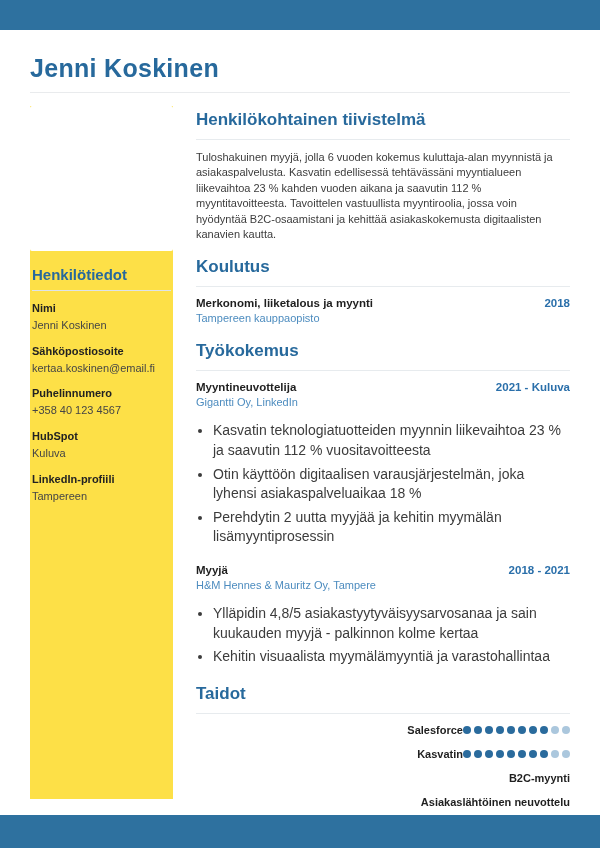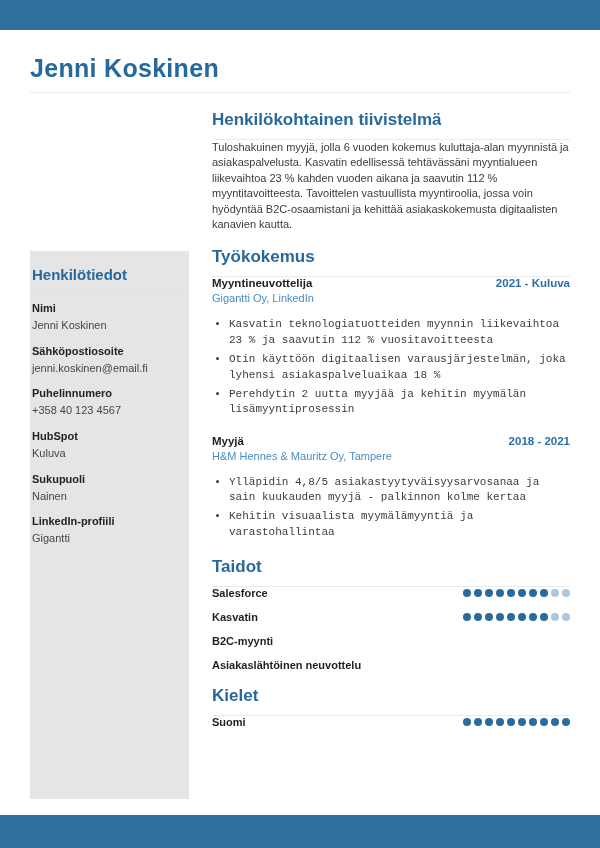--- a/index.html
+++ b/index.html
@@ -22,51 +22,51 @@
     line-height: 29px;
     margin: 24px 0 0;
     letter-spacing: 0.3px;
     font-weight: bold;
   }
   .header-divider { border: none; border-top: 1px solid #e9ebed; margin: 9px 0 0; }
 
   .columns { display: flex; gap: 23px; margin-top: 13px; height: 693px; align-items: stretch; }
 
   
-  .sidebar { width: 159px; flex-shrink: 0; background: #e5e5e5; padding: 0; }
+  .sidebar { width: 143px; flex-shrink: 0; background: #fde047; padding: 0; }
   .photo { background: #ffffff; height: 145px; border-radius: 2px; }
   .sidebar-title {
     color: #27699c; font-size: 15px; font-weight: bold;
     margin: 15px 2px 0; padding-bottom: 7px;
     border-bottom: 1px solid #dde3e8;
   }
   .fields { margin: 10px 2px 0; }
   .field { margin-bottom: 11px; }
   .field-label { font-size: 11px; font-weight: bold; color: #222; line-height: 1.35; }
   .field-value { font-size: 11px; color: #454545; line-height: 1.35; margin-top: 2px; word-wrap: break-word; }
 
   
   .main { flex: 1; min-width: 0; padding-top: 4px; }
   .main h2 {
     color: #27699c; font-size: 17px; font-weight: bold;
-    margin: 0 0 0; padding-bottom: 9px;
+    margin: 0 0 10px; padding-bottom: 9px;
     border-bottom: 1px solid #e7ebee;
   }
   .sec { margin-bottom: 15px; }
   .summary-text { font-size: 11px; line-height: 1.4; margin: 0 0 4px; color: #3c3c3c; }
 
   .entry { margin-bottom: 17px; }
   .entry-head { display: flex; justify-content: space-between; align-items: baseline; }
   .entry-title { font-size: 11.5px; font-weight: bold; color: #1f1f1f; }
   .entry-date { font-size: 11.5px; font-weight: bold; color: #2a6faa; white-space: nowrap; margin-left: 10px; }
   .entry-sub { font-size: 11px; color: #4d8cbf; margin-top: 3px; }
   ul.bullets { margin: 13px 0 0; padding-left: 17px; }
-  ul.bullets li { font-size: 11px; line-height: 1.4; color: #3c3c3c; margin-bottom: 4px; font-family: Liberation Mono, monospace; }
-
-  .meter-row { display: flex; justify-content: space-between; align-items: center; margin-bottom: 12px; min-height: 12px; }
+  ul.bullets li { font-size: 14px; line-height: 1.4; color: #3c3c3c; margin-bottom: 4px; }
+
+  .meter-row { display: flex; justify-content: flex-end; align-items: center; margin-bottom: 12px; min-height: 12px; }
   .meter-name { font-size: 11px; font-weight: bold; color: #1f1f1f; }
   .dots { display: flex; gap: 3px; }
   .dot { width: 8px; height: 8px; border-radius: 50%; background: #abc7dd; }
   .dot.filled { background: #2a6b9d; }
 </style>
 </head>
 <body>
 
 <div class="topbar"></div>
 
@@ -79,48 +79,54 @@
     <div class="sidebar">
       <div class="photo"></div>
       <div class="sidebar-title">Henkilötiedot</div>
       <div class="fields">
         <div class="field">
           <div class="field-label">Nimi</div>
           <div class="field-value">Jenni Koskinen</div>
         </div>
         <div class="field">
           <div class="field-label">Sähköpostiosoite</div>
-          <div class="field-value">jenni.koskinen@email.fi</div>
+          <div class="field-value">kertaa.koskinen@email.fi</div>
         </div>
         <div class="field">
           <div class="field-label">Puhelinnumero</div>
           <div class="field-value">+358 40 123 4567</div>
         </div>
         <div class="field">
           <div class="field-label">HubSpot</div>
           <div class="field-value">Kuluva</div>
         </div>
         <div class="field">
-          <div class="field-label">Sukupuoli</div>
-          <div class="field-value">Nainen</div>
-        </div>
-        <div class="field">
           <div class="field-label">LinkedIn-profiili</div>
-          <div class="field-value">Gigantti</div>
+          <div class="field-value">Tampereen</div>
         </div>
       </div>
     </div>
 
     <div class="main">
 
       <div class="sec">
         <h2>Henkilökohtainen tiivistelmä</h2>
         <p class="summary-text">Tuloshakuinen myyjä, jolla 6 vuoden kokemus kuluttaja-alan myynnistä ja asiakaspalvelusta. Kasvatin edellisessä tehtävässäni myyntialueen liikevaihtoa 23 % kahden vuoden aikana ja saavutin 112 % myyntitavoitteesta. Tavoittelen vastuullista myyntiroolia, jossa voin hyödyntää B2C-osaamistani ja kehittää asiakaskokemusta digitaalisten kanavien kautta.</p>
       </div>
 
+      <div class="sec">
+        <h2>Koulutus</h2>
+        <div class="entry">
+          <div class="entry-head">
+            <span class="entry-title">Merkonomi, liiketalous ja myynti</span>
+            <span class="entry-date">2018</span>
+          </div>
+          <div class="entry-sub">Tampereen kauppaopisto</div>
+        </div>
+      </div>
 
       <div class="sec">
         <h2>Työkokemus</h2>
 
         <div class="entry">
           <div class="entry-head">
             <span class="entry-title">Myyntineuvottelija</span>
             <span class="entry-date">2021 - Kuluva</span>
           </div>
           <div class="entry-sub">Gigantti Oy, LinkedIn</div>

